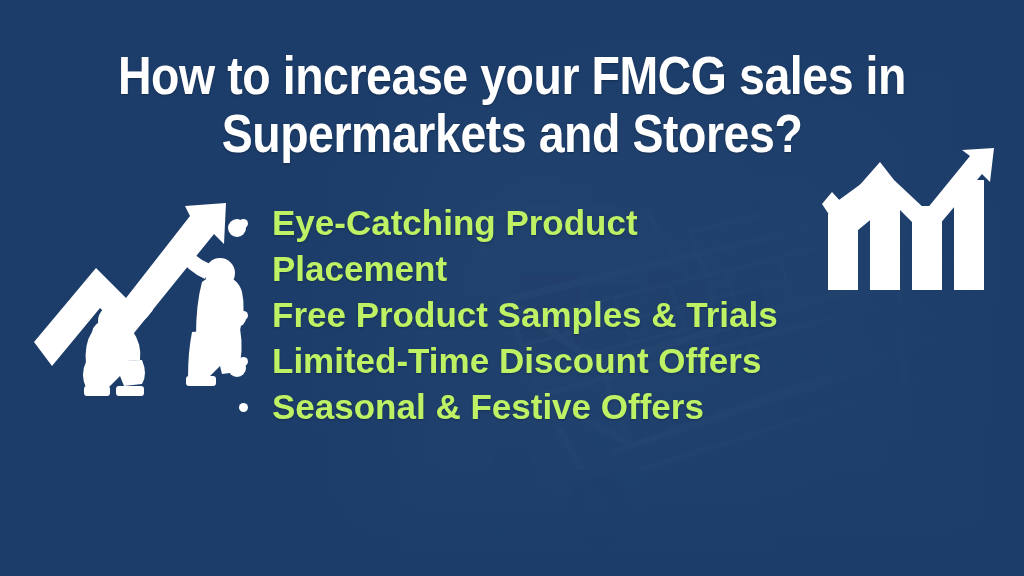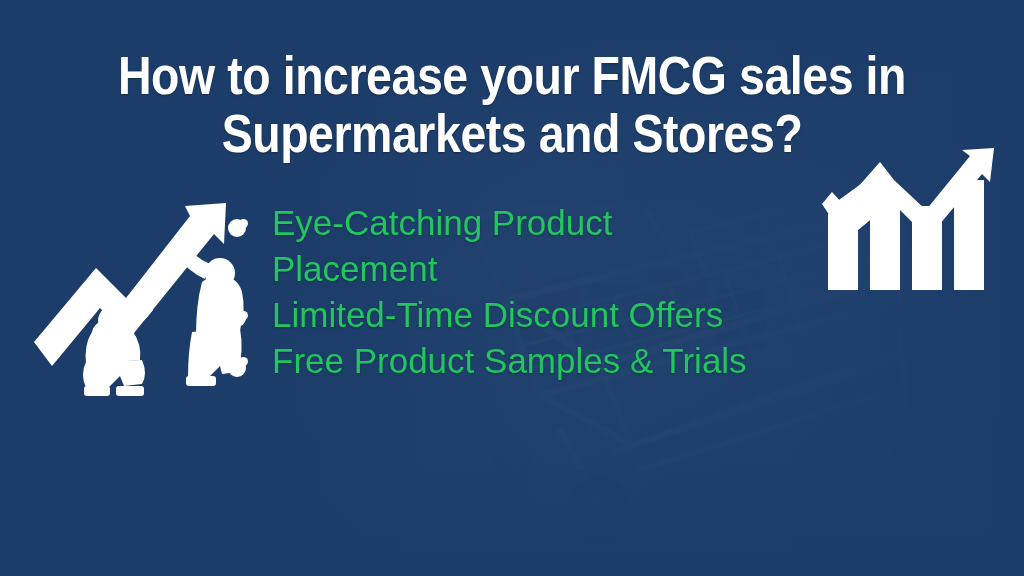--- a/index.html
+++ b/index.html
@@ -94,22 +94,22 @@
     margin: 0;
     padding: 0;
     list-style: none;
     color: #ffffff;
   }
   .bullet {
     position: relative;
     padding-left: 40px;
     font-size: 35px;
     line-height: 46px;
-    font-weight: normal;
-    color: #22c55e;
+    font-weight: bold;
+    color: #bef264;
     text-shadow: 0 1px 2px rgba(10,25,48,0.4);
     white-space: pre-line;
   }
   .bullet::before {
     content: "";
     position: absolute;
     left: 7px;
     top: 19px;
     width: 9px;
     height: 9px;
@@ -238,22 +238,23 @@
   </div>
 
   <div class="title">
     <span class="title-line">How to increase your FMCG sales in</span>
     <span class="title-line">Supermarkets and Stores?</span>
   </div>
 
   <ul class="bullets">
     <li class="bullet">Eye-Catching Product
 Placement</li>
+    <li class="bullet">Free Product Samples &amp; Trials</li>
     <li class="bullet">Limited-Time Discount Offers</li>
-    <li class="bullet">Free Product Samples &amp; Trials</li>
+    <li class="bullet">Seasonal &amp; Festive Offers</li>
   </ul>
 
   <div class="lift-illo">
     <svg width="230" height="210" viewBox="0 0 230 210" aria-hidden="true">
       <g fill="#ffffff">
 
         <path d="M4 152 L66 78 L96 108 L160 26 L155 16 L196 13 L194 54 L184 44 L100 148 L70 118 L22 176 Z"></path>
 
         <g>
           <circle cx="84" cy="131" r="16"></circle>

